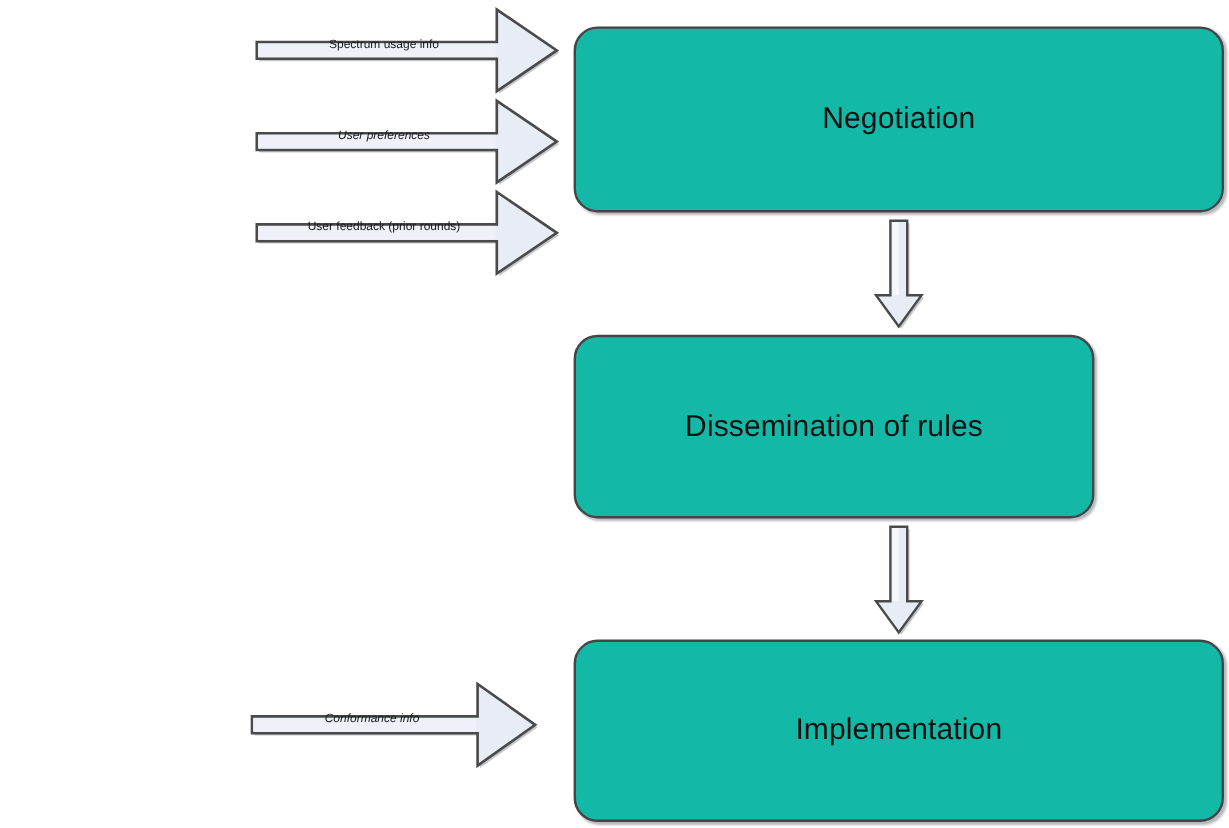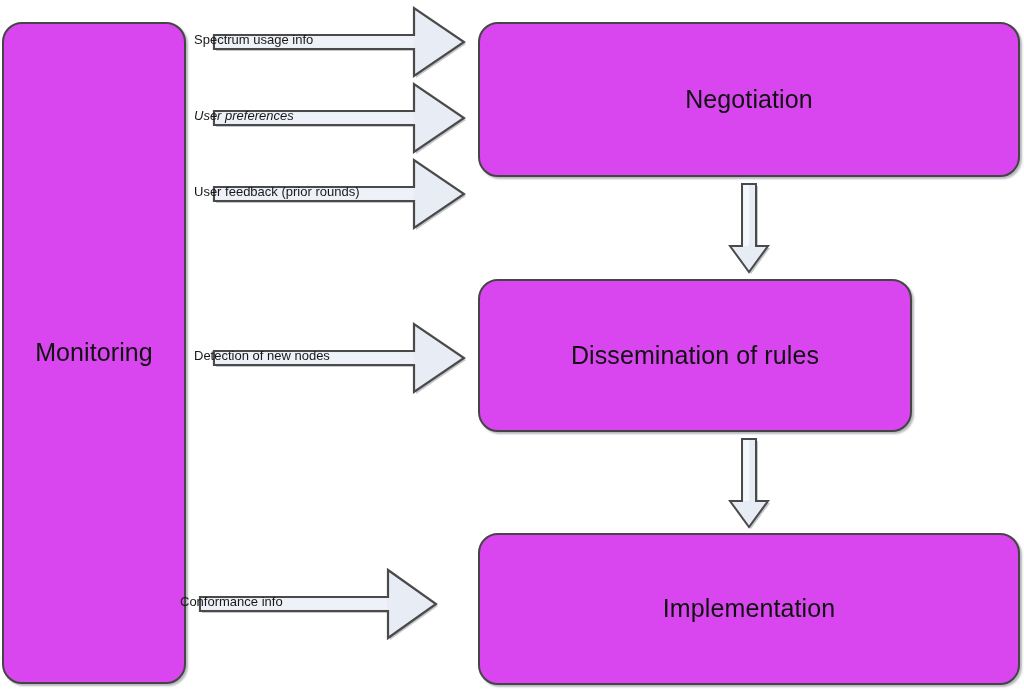--- a/index.html
+++ b/index.html
@@ -23,21 +23,21 @@
     top: 0;
     width: 1024px;
     height: 690px;
   }
 
   
   .proc-box {
     position: absolute;
     box-sizing: border-box;
     border-radius: 20px;
-    background: #d946ef;
+    background: #14b8a6;
     border: 2px solid #454545;
     box-shadow: 2px 2px 2px rgba(120,125,135,0.55);
     display: flex;
     align-items: center;
     justify-content: center;
   }
   .proc-box .proc-label {
     font-size: 25px;
     line-height: 1.1;
     color: #111111;
@@ -71,50 +71,48 @@
     height: 152px;
   }
 
   
   .harrow {
     position: absolute;
   }
   .harrow svg { display: block; overflow: visible; }
   .harrow-label {
     position: absolute;
-    font-size: 13px;
+    font-size: 10px;
     color: #181818;
     white-space: nowrap;
+    text-align: center;
     left: 0;
     width: 100%;
   }
 
   #arrow-spectrum  { left: 212px; top: 6px;   width: 252px; height: 72px; }
   #arrow-userpref  { left: 212px; top: 82px;  width: 252px; height: 72px; }
   #arrow-feedback  { left: 212px; top: 158px; width: 252px; height: 72px; text-decoration: underline; }
   #arrow-detection { left: 212px; top: 322px; width: 252px; height: 72px; }
-  #arrow-conform   { left: 198px; top: 568px; width: 240px; height: 72px; }
+  #arrow-conform   { left: 208px; top: 568px; width: 240px; height: 72px; font-style: italic; }
 
   
   .varrow {
     position: absolute;
   }
   .varrow svg { display: block; overflow: visible; }
 
   #arrow-neg-to-diss  { left: 728px; top: 183px; width: 44px; height: 92px; }
   #arrow-diss-to-impl { left: 728px; top: 438px; width: 44px; height: 92px; }
 </style>
 </head>
 <body>
 
 <div id="diagram-canvas">
 
-  <div class="proc-box" id="box-monitoring">
-    <span class="proc-label">Monitoring</span>
-  </div>
 
   <div class="proc-box" id="box-negotiation">
     <span class="proc-label">Negotiation</span>
   </div>
 
   <div class="proc-box" id="box-dissemination">
     <span class="proc-label">Dissemination of rules</span>
   </div>
 
   <div class="proc-box" id="box-implementation">
@@ -147,30 +145,20 @@
     <svg width="252" height="72" viewBox="0 0 252 72">
       <g transform="translate(2,2)">
         <path d="M 0 27 L 200 27 L 200 0 L 250 34 L 200 68 L 200 41 L 0 41 Z" fill="#8b9099" opacity="0.5" transform="translate(2,2)"></path>
         <path d="M 0 27 L 200 27 L 200 0 L 250 34 L 200 68 L 200 41 L 0 41 Z" fill="#e7ecf5" stroke="#4a4a4a" stroke-width="2.2" stroke-linejoin="miter"></path>
         <path d="M 1 28.5 L 199 28.5 L 199 39.5 L 1 39.5 Z" fill="#eef2f8"></path>
       </g>
     </svg>
     <div class="harrow-label" style="top:26px;left:-18px;">User feedback (prior rounds)</div>
   </div>
 
-  <div class="harrow" id="arrow-detection">
-    <svg width="252" height="72" viewBox="0 0 252 72">
-      <g transform="translate(2,2)">
-        <path d="M 0 27 L 200 27 L 200 0 L 250 34 L 200 68 L 200 41 L 0 41 Z" fill="#8b9099" opacity="0.5" transform="translate(2,2)"></path>
-        <path d="M 0 27 L 200 27 L 200 0 L 250 34 L 200 68 L 200 41 L 0 41 Z" fill="#e7ecf5" stroke="#4a4a4a" stroke-width="2.2" stroke-linejoin="miter"></path>
-        <path d="M 1 28.5 L 199 28.5 L 199 39.5 L 1 39.5 Z" fill="#eef2f8"></path>
-      </g>
-    </svg>
-    <div class="harrow-label" style="top:26px;left:-18px;">Detection of new nodes</div>
-  </div>
 
   <div class="harrow" id="arrow-conform">
     <svg width="240" height="72" viewBox="0 0 240 72">
       <g transform="translate(2,2)">
         <path d="M 0 27 L 188 27 L 188 0 L 236 34 L 188 68 L 188 41 L 0 41 Z" fill="#8b9099" opacity="0.5" transform="translate(2,2)"></path>
         <path d="M 0 27 L 188 27 L 188 0 L 236 34 L 188 68 L 188 41 L 0 41 Z" fill="#e7ecf5" stroke="#4a4a4a" stroke-width="2.2" stroke-linejoin="miter"></path>
         <path d="M 1 28.5 L 187 28.5 L 187 39.5 L 1 39.5 Z" fill="#eef2f8"></path>
       </g>
     </svg>
     <div class="harrow-label" style="top:26px;left:-18px;">Conformance info</div>

